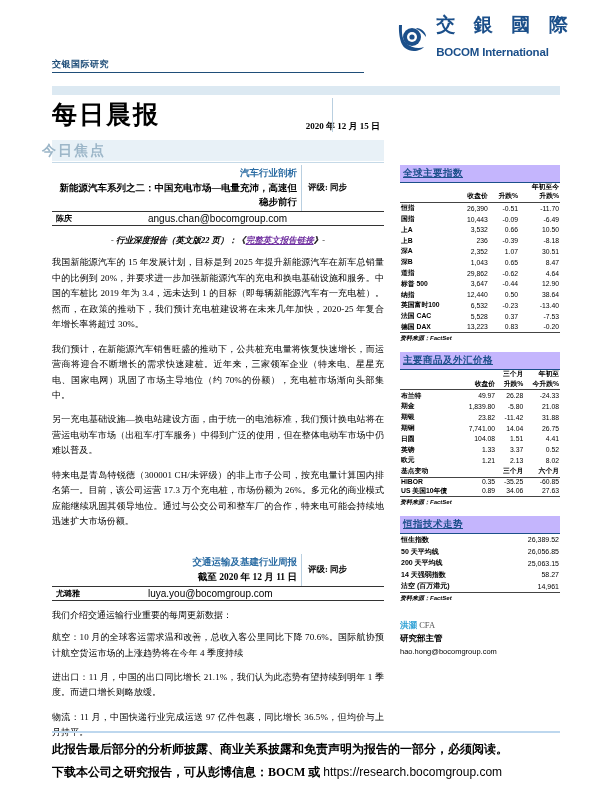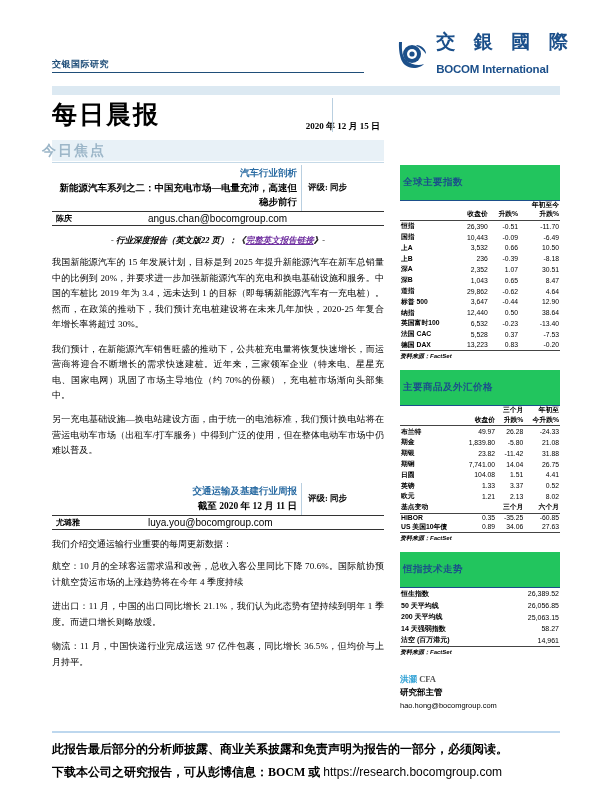--- a/index.html
+++ b/index.html
@@ -17,21 +17,21 @@
   .hdr{position:absolute;left:0;top:0;width:612px;height:92px;}
   .hdr-research{
     position:absolute;left:52px;top:58px;
     font-size:9px;font-weight:bold;color:#1f4e79;
     letter-spacing:.5px;
     text-align:right;
   }
   .hdr-rule{
     position:absolute;left:52px;top:72px;width:312px;height:1px;background:#1f4e79;
   }
-  .logo{position:absolute;right:38px;top:32px;display:flex;align-items:center;gap:7px;}
+  .logo{position:absolute;right:38px;top:15px;display:flex;align-items:center;gap:7px;}
   .logo-mark{width:34px;height:34px;position:relative;flex:0 0 auto;}
   .logo-text{display:flex;flex-direction:column;line-height:1;}
   .logo-cn{
     font-size:19px;font-weight:bold;color:#1b4f8a;letter-spacing:6px;
     font-family:"DejaVu Sans","Liberation Sans",sans-serif;
   }
   .logo-en{
     font-size:11.5px;font-weight:bold;color:#1b4f8a;margin-top:13px;
     font-family:"Liberation Sans","DejaVu Sans",sans-serif;letter-spacing:-0.2px;
   }
@@ -79,22 +79,22 @@
     font-size:9px;line-height:1.72;text-align:justify;margin:0 0 9px 0;
     letter-spacing:.1px;
   }
   .para b{font-weight:normal;}
   .lead{font-size:9px;line-height:1.7;margin:7px 0 7px 0;}
 
   
   .right{position:absolute;left:400px;top:165px;width:160px;}
   .box{margin-bottom:9px;}
   .box-hd{
-    background:#22c55e;color:#1b4f8a;font-weight:bold;font-size:9.5px;
-    padding:11px 3px;border-bottom:1px solid #1b4f8a;letter-spacing:.5px;
+    background:#c4b5fd;color:#1b4f8a;font-weight:bold;font-size:9.5px;
+    padding:2px 3px;border-bottom:1px solid #1b4f8a;letter-spacing:.5px;text-decoration:underline;
   }
   table.tbl{width:100%;border-collapse:collapse;font-size:6.8px;
     font-family:"Liberation Sans","DejaVu Sans",sans-serif;}
   table.tbl th{
     font-weight:bold;text-align:right;padding:0 1px 1px 1px;
     font-size:6.8px;vertical-align:bottom;line-height:1.25;
   }
   table.tbl th.lbl{text-align:left;}
   table.tbl thead tr.hrow th{border-bottom:1px solid #444;}
   table.tbl td{padding:0.4px 1px;text-align:right;white-space:nowrap;}
@@ -169,20 +169,21 @@
       <div class="art-author">
         <span class="nm">陈庆</span>
         <span class="em">angus.chan@bocomgroup.com</span>
       </div>
       <div class="art-link">
         <span>- 行业深度报告（英文版22 页）：《</span><a href="#">完整英文报告链接</a><span>》-</span>
       </div>
       <p class="para">我国新能源汽车的 15 年发展计划，目标是到 2025 年提升新能源汽车在新车总销量中的比例到 20%，并要求进一步加强新能源汽车的充电和换电基础设施和服务。中国的车桩比 2019 年为 3.4，远未达到 1 的目标（即每辆新能源汽车有一充电桩）。然而，在政策的推动下，我们预计充电桩建设将在未来几年加快，2020-25 年复合年增长率将超过 30%。</p>
       <p class="para">我们预计，在新能源汽车销售旺盛的推动下，公共桩充电量将恢复快速增长，而运营商将迎合不断增长的需求快速建桩。近年来，三家领军企业（特来电、星星充电、国家电网）巩固了市场主导地位（约 70%的份额），充电桩市场渐向头部集中。</p>
       <p class="para">另一充电基础设施—换电站建设方面，由于统一的电池标准，我们预计换电站将在营运电动车市场（出租车/打车服务）中得到广泛的使用，但在整体电动车市场中仍难以普及。</p>
+      <p class="para">特来电是青岛特锐德（300001 CH/未评级）的非上市子公司，按充电量计算国内排名第一。目前，该公司运营 17.3 万个充电桩，市场份额为 26%。多元化的商业模式应能继续巩固其领导地位。通过与公交公司和整车厂的合作，特来电可能会持续地迅速扩大市场份额。</p>
     </div>
 
     <div class="art" style="margin-top:24px;">
       <div class="art-head">
         <div class="art-head-l">
           <div class="art-cat">交通运输及基建行业周报</div>
           <div class="art-title">截至 2020 年 12 月 11 日</div>
         </div>
         <div class="art-head-r">
           <span>评级:</span>&nbsp;<span>同步</span>
@@ -405,21 +406,21 @@
               <td class="lbl">沽空 (百万港元)</td>
               <td>14,961</td>
             </tr>
         </tbody>
       </table>
       <div class="src">资料来源：FactSet</div>
     </div>
 
     <div class="analyst">
       <div>
-        <span class="an-name">洪灝</span><span class="an-name" style="color:#555;font-weight:bold;"> CFA</span>
+        <span class="an-name">洪灝</span><span class="an-name" style="color:#555;font-weight:normal;"> CFA</span>
       </div>
       <div class="an-role">研究部主管</div>
       <div class="an-mail">hao.hong@bocomgroup.com</div>
     </div>
 
   </div>
 
   <div class="foot-rule"></div>
   <div class="foot">
     <div>此报告最后部分的分析师披露、商业关系披露和免责声明为报告的一部分，必须阅读。</div>

